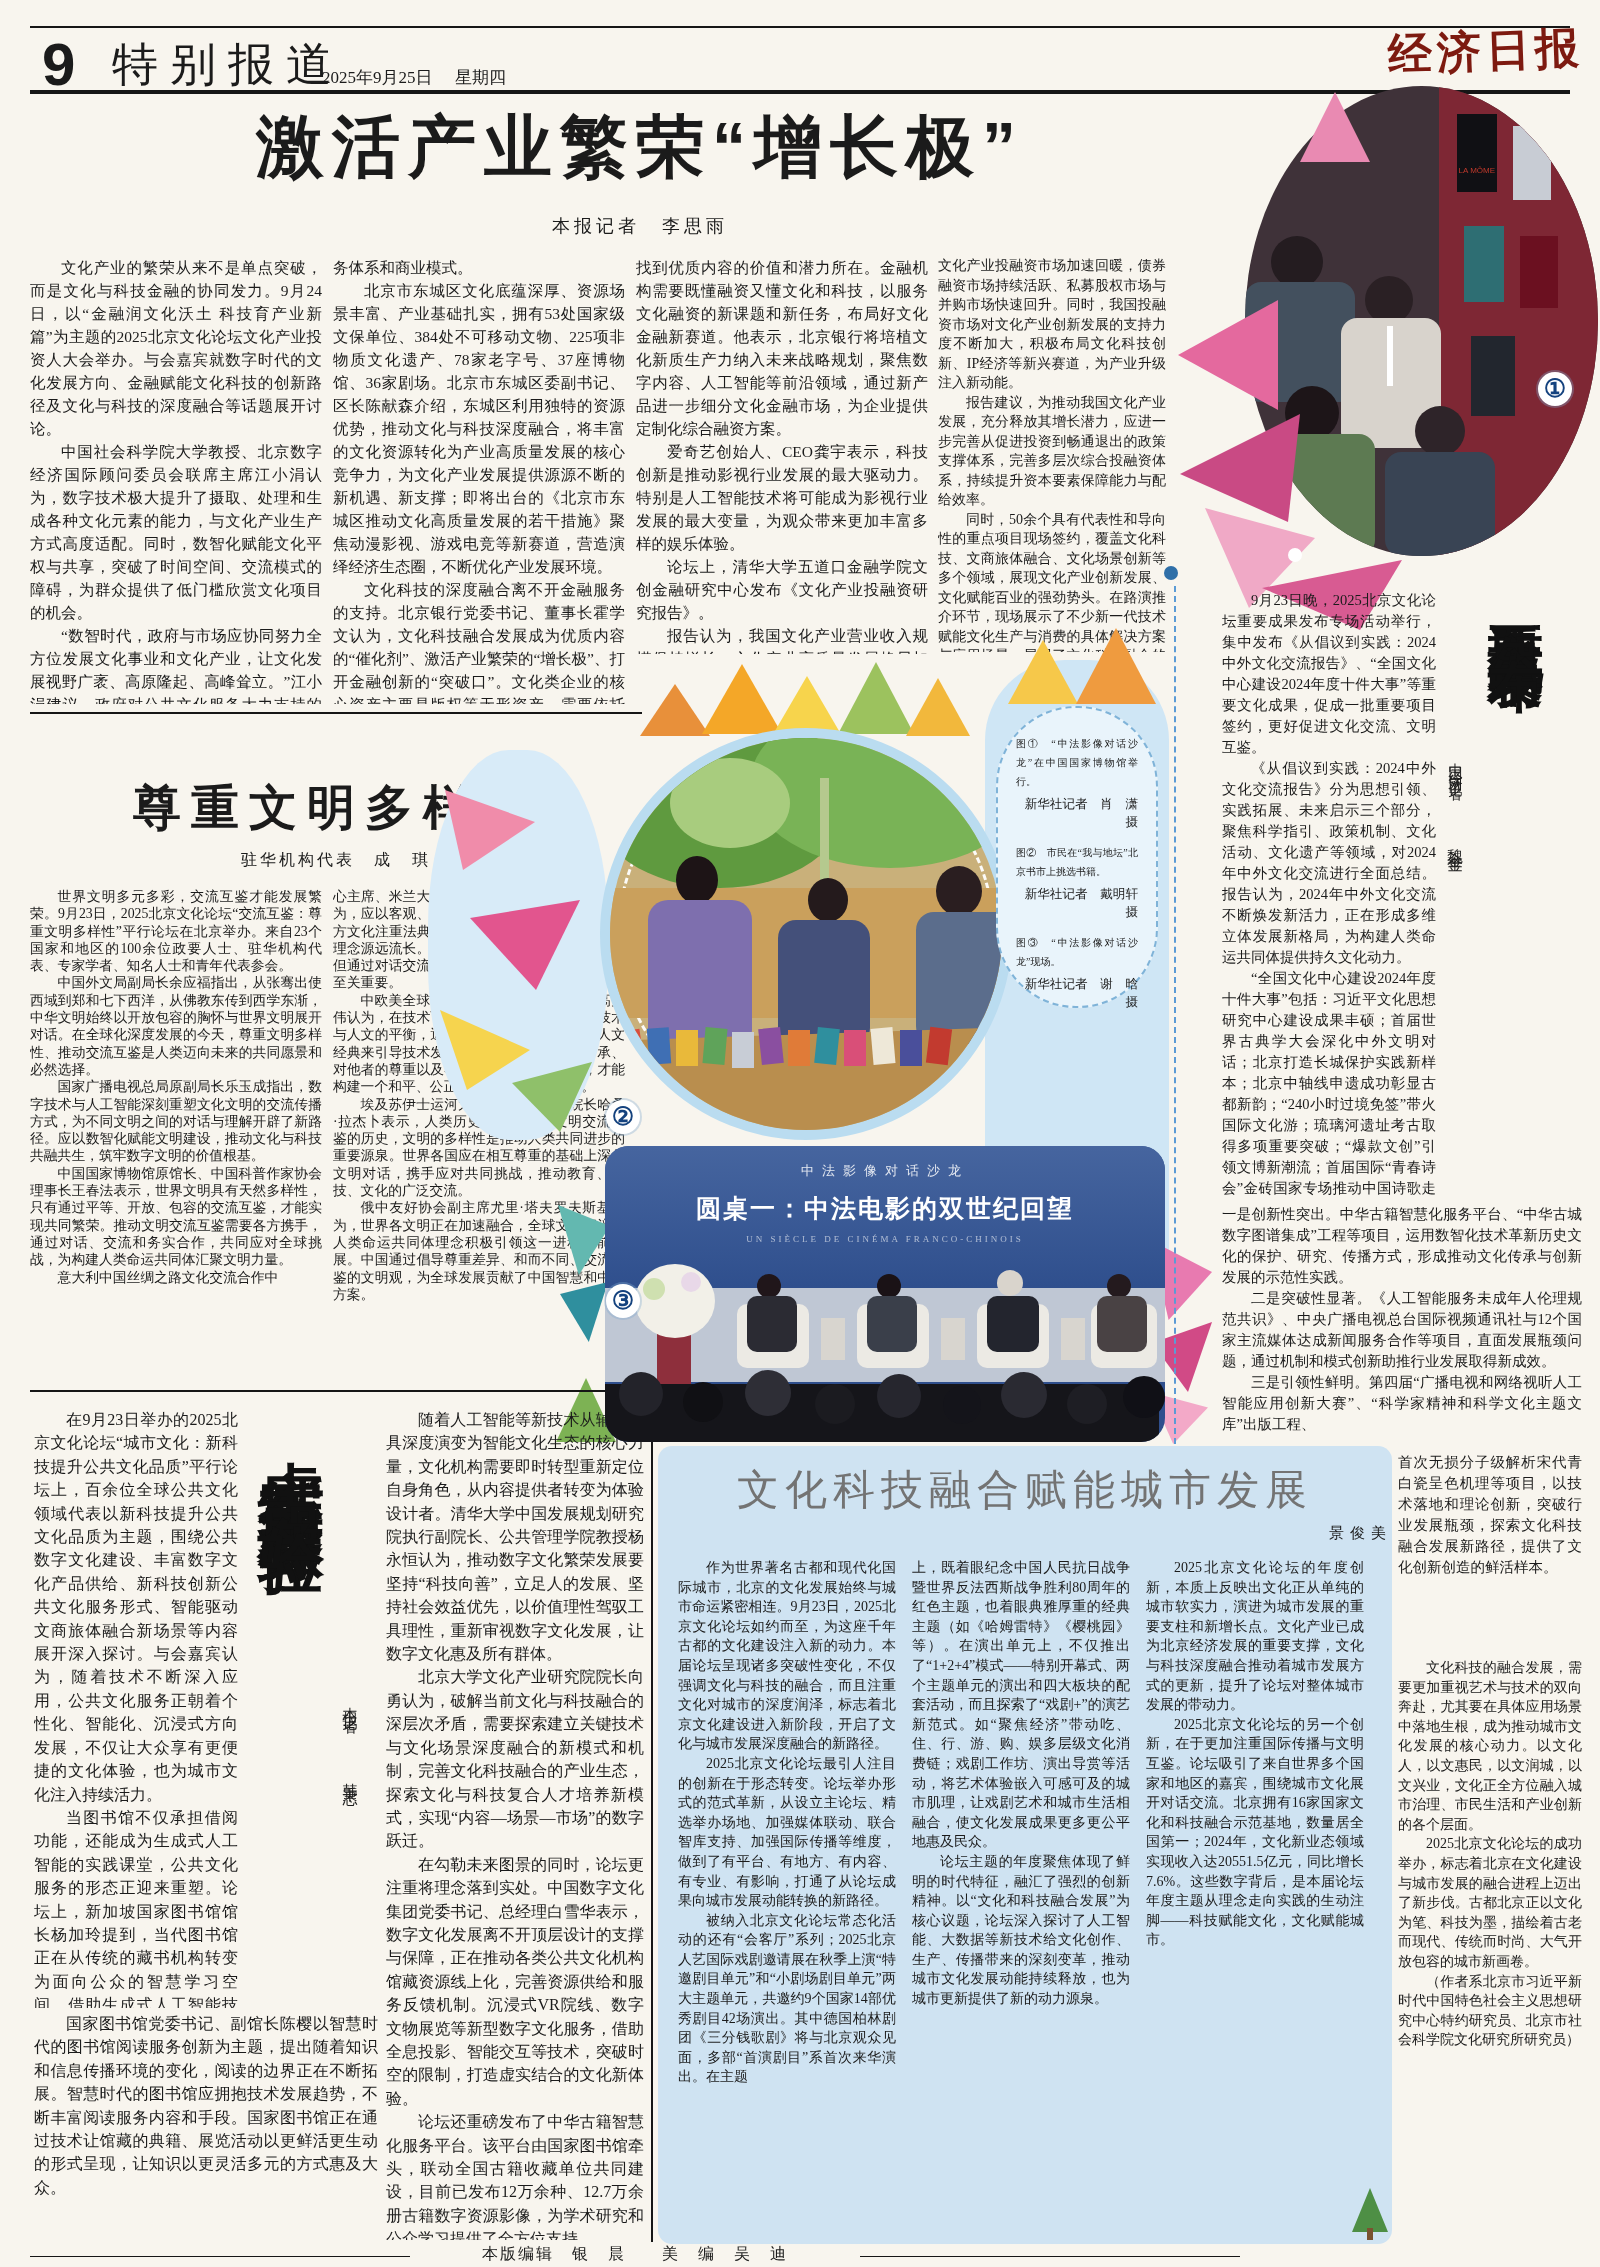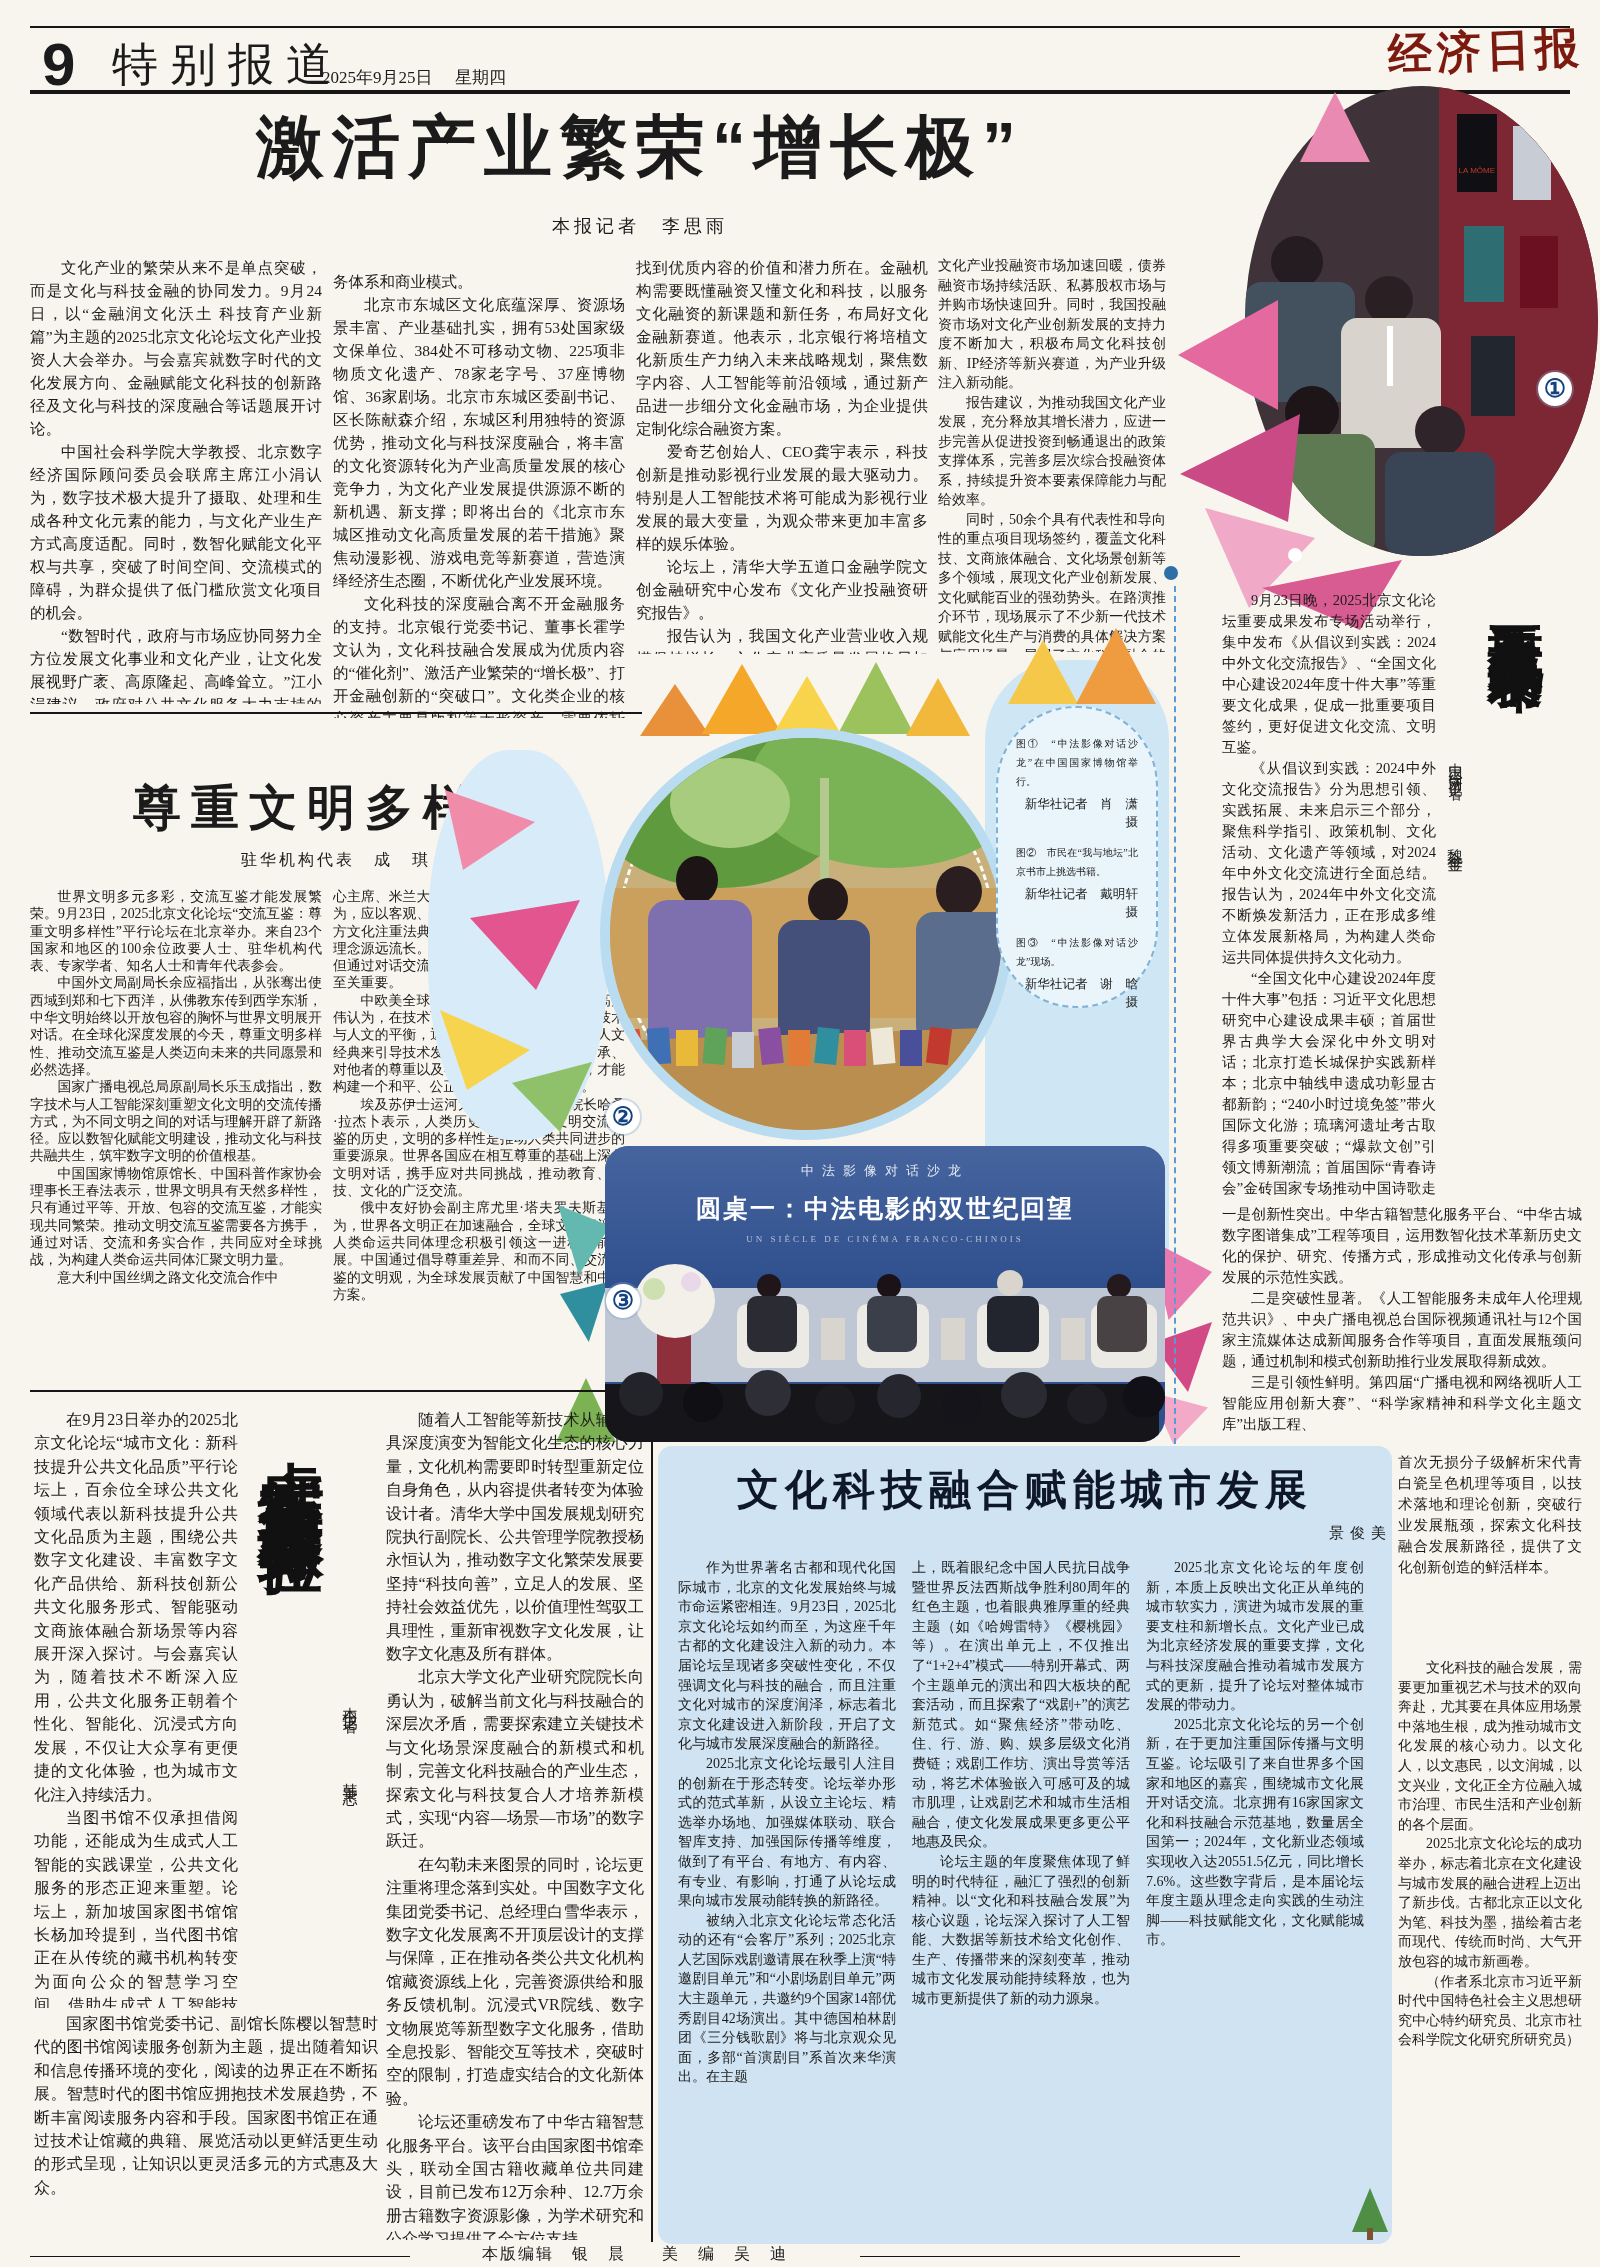--- a/index.html
+++ b/index.html
@@ -44,21 +44,21 @@
   <div class="rule" style="left:30px;top:90px;width:1540px;height:4px;"></div>
 
   <div class="abs sans" style="left:110px;top:102px;width:1060px;text-align:center;font-size:68px;font-weight:900;letter-spacing:8px;">激活产业繁荣“增长极”</div>
   <div class="abs" style="left:110px;top:214px;width:1060px;text-align:center;font-size:18px;letter-spacing:4px;">本报记者　李思雨</div>
 
   <div class="col fA" style="left:30px;top:256px;width:292px;height:448px;">
       <p>文化产业的繁荣从来不是单点突破，而是文化与科技金融的协同发力。9月24日，以“金融润文化沃土 科技育产业新篇”为主题的2025北京文化论坛文化产业投资人大会举办。与会嘉宾就数字时代的文化发展方向、金融赋能文化科技的创新路径及文化与科技的深度融合等话题展开讨论。</p>
       <p>中国社会科学院大学教授、北京数字经济国际顾问委员会联席主席江小涓认为，数字技术极大提升了摄取、处理和生成各种文化元素的能力，与文化产业生产方式高度适配。同时，数智化赋能文化平权与共享，突破了时间空间、交流模式的障碍，为群众提供了低门槛欣赏文化项目的机会。</p>
       <p>“数智时代，政府与市场应协同努力全方位发展文化事业和文化产业，让文化发展视野广袤、高原隆起、高峰耸立。”江小涓建议，政府对公共文化服务大力支持的同时，也要做好内容管控和指引；平台应利用数字技术的强大分析能力，为文化消费者推送应有尽有的全方位消费信息，衍生出更多新业</p>
     </div>
-  <div class="col fA cont" style="left:333px;top:256px;width:292px;height:448px;margin-top:14px;">
+  <div class="col fA cont" style="left:333px;top:256px;width:292px;height:448px;">
       <p>务体系和商业模式。</p>
       <p>北京市东城区文化底蕴深厚、资源场景丰富、产业基础扎实，拥有53处国家级文保单位、384处不可移动文物、225项非物质文化遗产、78家老字号、37座博物馆、36家剧场。北京市东城区委副书记、区长陈献森介绍，东城区利用独特的资源优势，推动文化与科技深度融合，将丰富的文化资源转化为产业高质量发展的核心竞争力，为文化产业发展提供源源不断的新机遇、新支撑；即将出台的《北京市东城区推动文化高质量发展的若干措施》聚焦动漫影视、游戏电竞等新赛道，营造演绎经济生态圈，不断优化产业发展环境。</p>
       <p>文化科技的深度融合离不开金融服务的支持。北京银行党委书记、董事长霍学文认为，文化科技融合发展成为优质内容的“催化剂”、激活产业繁荣的“增长极”、打开金融创新的“突破口”。文化类企业的核心资产主要是版权等无形资产，需要依托科技赋能突破传统的信贷评价、审判风控模式，</p>
     </div>
   <div class="col fA cont" style="left:636px;top:256px;width:292px;height:398px;">
       <p>找到优质内容的价值和潜力所在。金融机构需要既懂融资又懂文化和科技，以服务文化融资的新课题和新任务，布局好文化金融新赛道。他表示，北京银行将培植文化新质生产力纳入未来战略规划，聚焦数字内容、人工智能等前沿领域，通过新产品进一步细分文化金融市场，为企业提供定制化综合融资方案。</p>
       <p>爱奇艺创始人、CEO龚宇表示，科技创新是推动影视行业发展的最大驱动力。特别是人工智能技术将可能成为影视行业发展的最大变量，为观众带来更加丰富多样的娱乐体验。</p>
       <p>论坛上，清华大学五道口金融学院文创金融研究中心发布《文化产业投融资研究报告》。</p>
       <p>报告认为，我国文化产业营业收入规模保持增长，文化产业高质量发展格局加速形成。在政策利好和产业向好的带动下，我国</p>
     </div>
@@ -257,21 +257,21 @@
       <p>国家图书馆党委书记、副馆长陈樱以智慧时代的图书馆阅读服务创新为主题，提出随着知识和信息传播环境的变化，阅读的边界正在不断拓展。智慧时代的图书馆应拥抱技术发展趋势，不断丰富阅读服务内容和手段。国家图书馆正在通过技术让馆藏的典籍、展览活动以更鲜活更生动的形式呈现，让知识以更灵活多元的方式惠及大众。</p>
     </div>
   <div class="col fD" style="left:386px;top:1408px;width:258px;height:832px;">
       <p>随着人工智能等新技术从辅助工具深度演变为智能文化生态的核心力量，文化机构需要即时转型重新定位自身角色，从内容提供者转变为体验设计者。清华大学中国发展规划研究院执行副院长、公共管理学院教授杨永恒认为，推动数字文化繁荣发展要坚持“科技向善”，立足人的发展、坚持社会效益优先，以价值理性驾驭工具理性，重新审视数字文化发展，让数字文化惠及所有群体。</p>
       <p>北京大学文化产业研究院院长向勇认为，破解当前文化与科技融合的深层次矛盾，需要探索建立关键技术与文化场景深度融合的新模式和机制，完善文化科技融合的产业生态，探索文化与科技复合人才培养新模式，实现“内容—场景—市场”的数字跃迁。</p>
       <p>在勾勒未来图景的同时，论坛更注重将理念落到实处。中国数字文化集团党委书记、总经理白雪华表示，数字文化发展离不开顶层设计的支撑与保障，正在推动各类公共文化机构馆藏资源线上化，完善资源供给和服务反馈机制。沉浸式VR院线、数字文物展览等新型数字文化服务，借助全息投影、智能交互等技术，突破时空的限制，打造虚实结合的文化新体验。</p>
       <p>论坛还重磅发布了中华古籍智慧化服务平台。该平台由国家图书馆牵头，联动全国古籍收藏单位共同建设，目前已发布12万余种、12.7万余册古籍数字资源影像，为学术研究和公众学习提供了全方位支持。</p>
     </div>
 
   <div class="abs" style="left:658px;top:1446px;width:734px;height:798px;background:#cfe3f2;border-radius:14px;">
-    <div class="abs sans" style="left:0;top:16px;width:100%;text-align:center;font-size:42px;font-weight:700;letter-spacing:6px;color:#0f172a;">文化科技融合赋能城市发展</div>
+    <div class="abs sans" style="left:0;top:16px;width:100%;text-align:center;font-size:42px;font-weight:400;letter-spacing:6px;color:#737373;">文化科技融合赋能城市发展</div>
     <div class="abs" style="left:0;top:78px;width:100%;text-align:right;font-size:15px;letter-spacing:6px;">景俊美</div>
     <div class="col fE" style="left:20px;top:112px;width:218px;height:664px;">
         <p>作为世界著名古都和现代化国际城市，北京的文化发展始终与城市命运紧密相连。9月23日，2025北京文化论坛如约而至，为这座千年古都的文化建设注入新的动力。本届论坛呈现诸多突破性变化，不仅强调文化与科技的融合，而且注重文化对城市的深度润泽，标志着北京文化建设进入新阶段，开启了文化与城市发展深度融合的新路径。</p>
         <p>2025北京文化论坛最引人注目的创新在于形态转变。论坛举办形式的范式革新，从设立主论坛、精选举办场地、加强媒体联动、联合智库支持、加强国际传播等维度，做到了有平台、有地方、有内容、有专业、有影响，打通了从论坛成果向城市发展动能转换的新路径。</p>
         <p>被纳入北京文化论坛常态化活动的还有“会客厅”系列；2025北京人艺国际戏剧邀请展在秋季上演“特邀剧目单元”和“小剧场剧目单元”两大主题单元，共邀约9个国家14部优秀剧目42场演出。其中德国柏林剧团《三分钱歌剧》将与北京观众见面，多部“首演剧目”系首次来华演出。在主题</p>
       </div>
     <div class="col fE cont" style="left:254px;top:112px;width:218px;height:664px;">
         <p>上，既着眼纪念中国人民抗日战争暨世界反法西斯战争胜利80周年的红色主题，也着眼典雅厚重的经典主题（如《哈姆雷特》《樱桃园》等）。在演出单元上，不仅推出了“1+2+4”模式——特别开幕式、两个主题单元的演出和四大板块的配套活动，而且探索了“戏剧+”的演艺新范式。如“聚焦经济”带动吃、住、行、游、购、娱多层级文化消费链；戏剧工作坊、演出导赏等活动，将艺术体验嵌入可感可及的城市肌理，让戏剧艺术和城市生活相融合，使文化发展成果更多更公平地惠及民众。</p>
         <p>论坛主题的年度聚焦体现了鲜明的时代特征，融汇了强烈的创新精神。以“文化和科技融合发展”为核心议题，论坛深入探讨了人工智能、大数据等新技术给文化创作、生产、传播带来的深刻变革，推动城市文化发展动能持续释放，也为城市更新提供了新的动力源泉。</p>
       </div>

